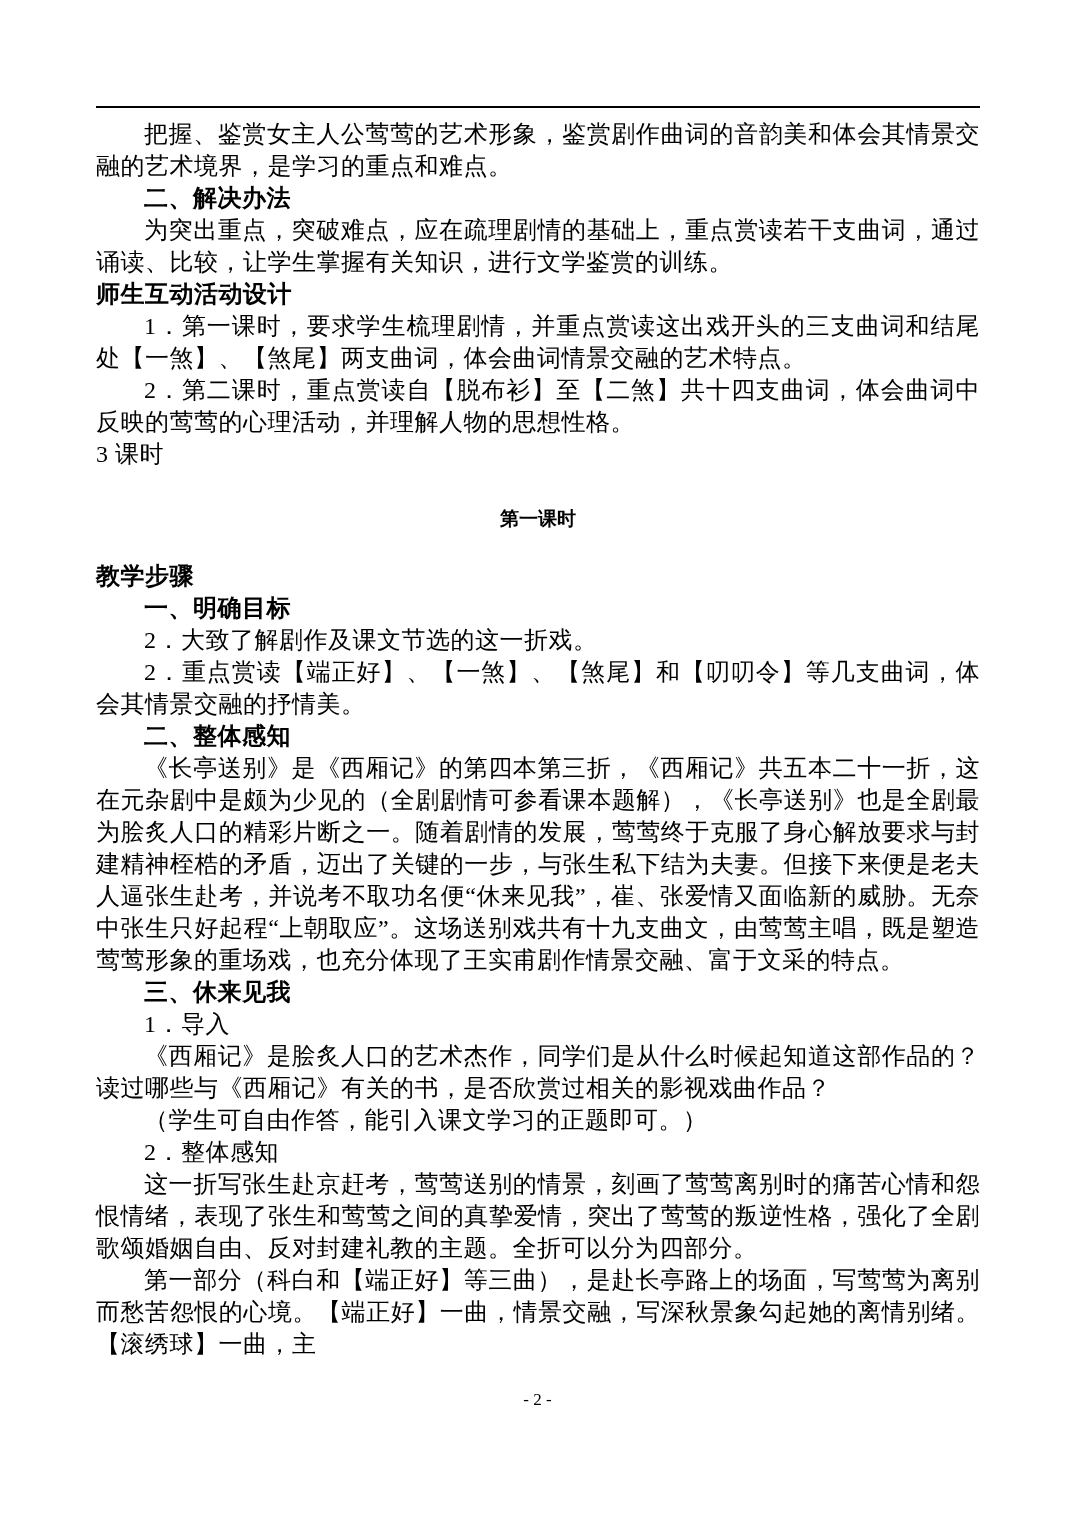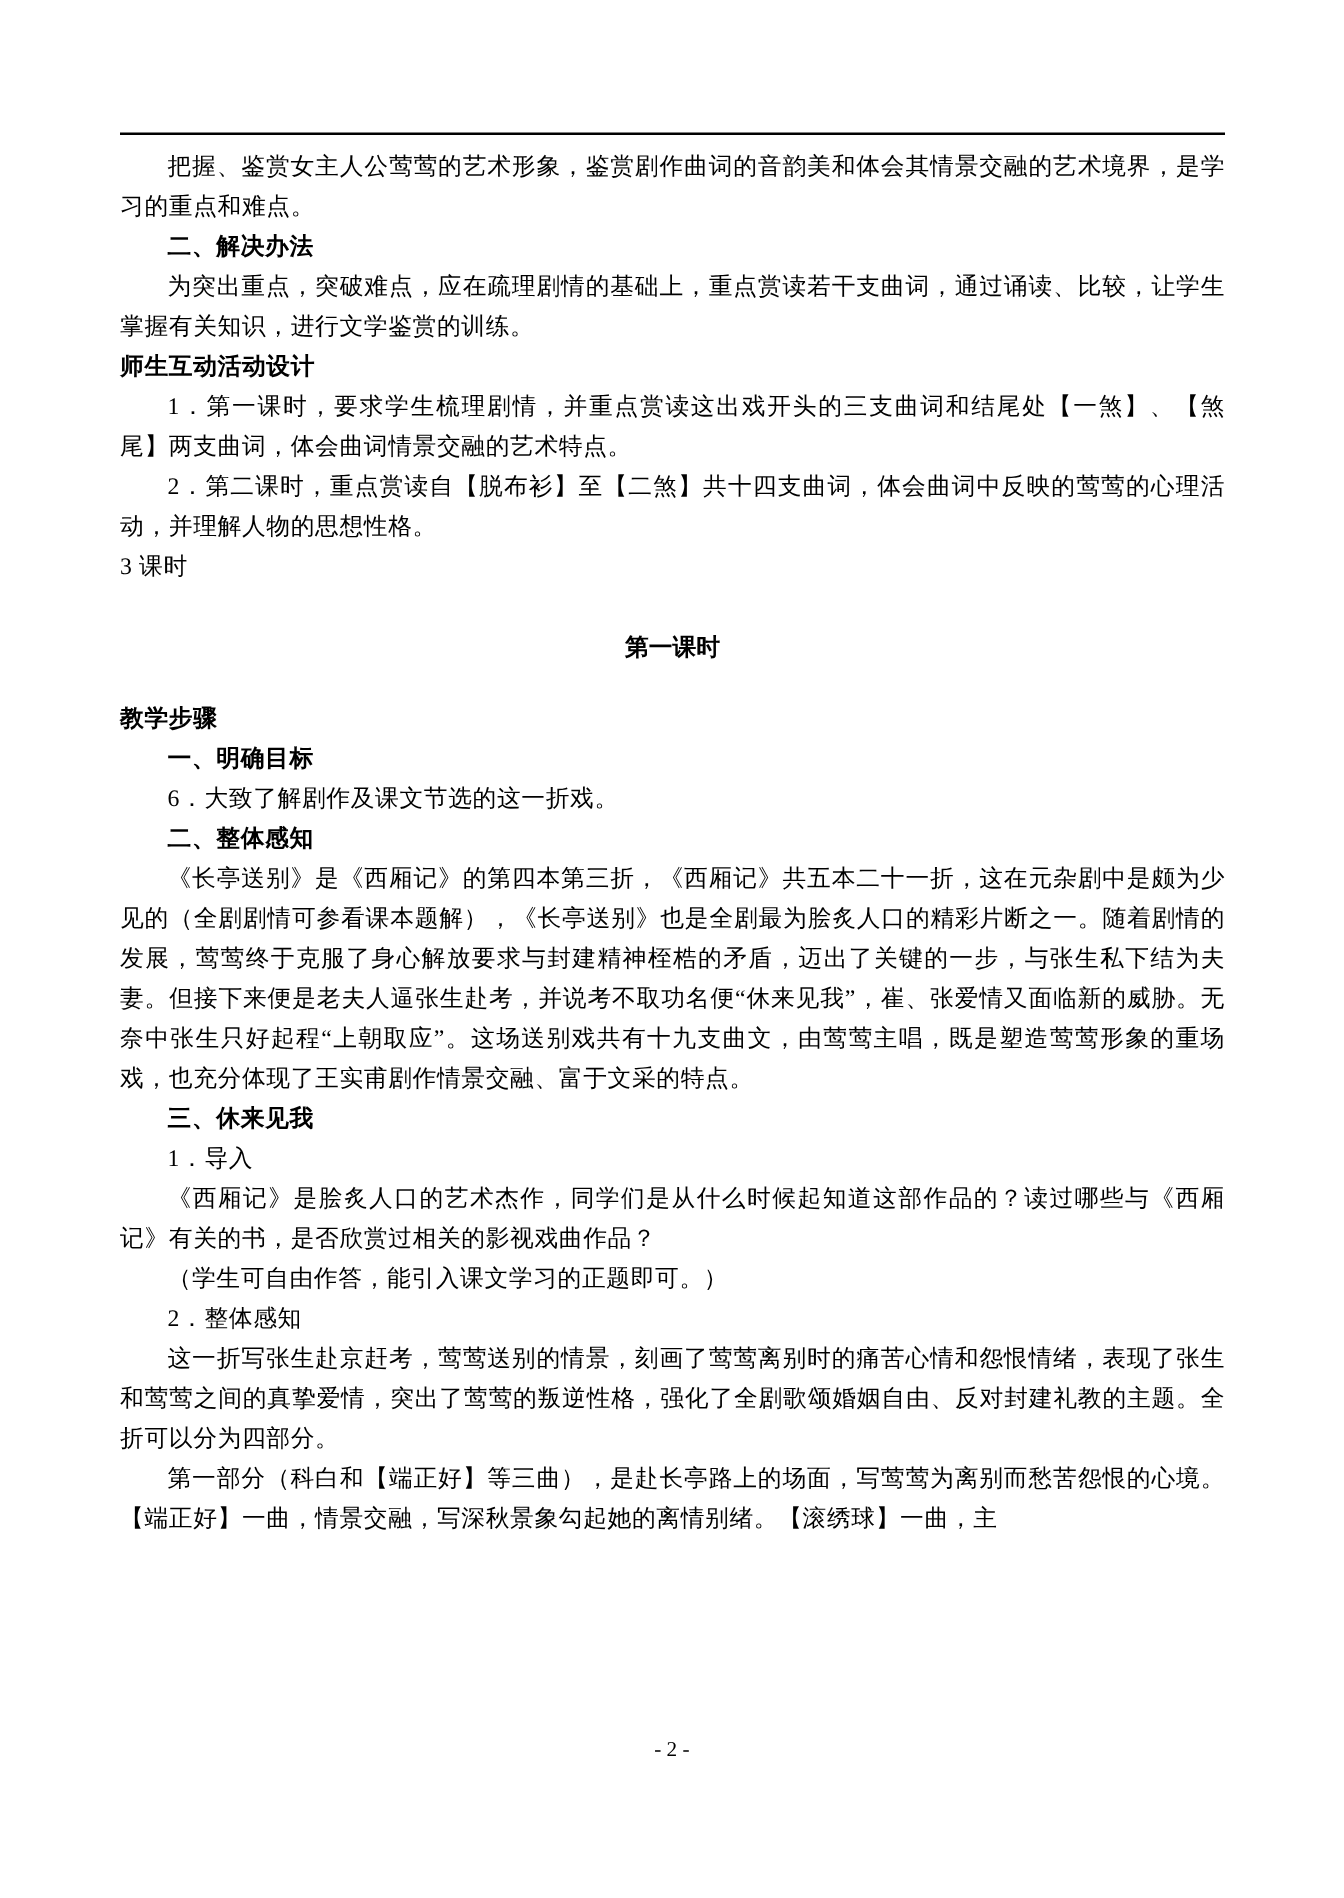--- a/index.html
+++ b/index.html
@@ -18,21 +18,21 @@
     left: 96px;
     right: 95px;
     top: 106px;
   }
   .header-rule {
     height: 2px;
     background: #000000;
     margin-bottom: 10px;
   }
   .para {
-    font-size: 19px;
+    font-size: 24px;
     line-height: 32px;
     text-align: justify;
     letter-spacing: 0.5px;
   }
   .indent { text-indent: 2em; }
   .heading {
     font-family: "Liberation Sans", "DejaVu Sans", sans-serif;
     font-weight: bold;
     text-align: left;
   }
@@ -66,21 +66,22 @@
     <p class="para indent">为突出重点，突破难点，应在疏理剧情的基础上，重点赏读若干支曲词，通过诵读、比较，让学生掌握有关知识，进行文学鉴赏的训练。</p>
     <p class="para heading">师生互动活动设计</p>
     <p class="para indent">1．第一课时，要求学生梳理剧情，并重点赏读这出戏开头的三支曲词和结尾处【一煞】、【煞尾】两支曲词，体会曲词情景交融的艺术特点。</p>
     <p class="para indent">2．第二课时，重点赏读自【脱布衫】至【二煞】共十四支曲词，体会曲词中反映的莺莺的心理活动，并理解人物的思想性格。</p>
     <p class="para">3 课时</p>
 
     <h1 class="lesson-title">第一课时</h1>
 
     <p class="para heading">教学步骤</p>
     <p class="para indent heading">一、明确目标</p>
-    <p class="para indent">6．大致了解剧作及课文节选的这一折戏。</p>
+    <p class="para indent">2．大致了解剧作及课文节选的这一折戏。</p>
+    <p class="para indent">2．重点赏读【端正好】、【一煞】、【煞尾】和【叨叨令】等几支曲词，体会其情景交融的抒情美。</p>
     <p class="para indent heading">二、整体感知</p>
     <p class="para indent">《长亭送别》是《西厢记》的第四本第三折，《西厢记》共五本二十一折，这在元杂剧中是颇为少见的（全剧剧情可参看课本题解），《长亭送别》也是全剧最为脍炙人口的精彩片断之一。随着剧情的发展，莺莺终于克服了身心解放要求与封建精神桎梏的矛盾，迈出了关键的一步，与张生私下结为夫妻。但接下来便是老夫人逼张生赴考，并说考不取功名便“休来见我”，崔、张爱情又面临新的威胁。无奈中张生只好起程“上朝取应”。这场送别戏共有十九支曲文，由莺莺主唱，既是塑造莺莺形象的重场戏，也充分体现了王实甫剧作情景交融、富于文采的特点。</p>
     <p class="para indent heading">三、休来见我</p>
     <p class="para indent">1．导入</p>
     <p class="para indent">《西厢记》是脍炙人口的艺术杰作，同学们是从什么时候起知道这部作品的？读过哪些与《西厢记》有关的书，是否欣赏过相关的影视戏曲作品？</p>
     <p class="para indent">（学生可自由作答，能引入课文学习的正题即可。）</p>
     <p class="para indent">2．整体感知</p>
     <p class="para indent">这一折写张生赴京赶考，莺莺送别的情景，刻画了莺莺离别时的痛苦心情和怨恨情绪，表现了张生和莺莺之间的真挚爱情，突出了莺莺的叛逆性格，强化了全剧歌颂婚姻自由、反对封建礼教的主题。全折可以分为四部分。</p>
     <p class="para indent">第一部分（科白和【端正好】等三曲），是赴长亭路上的场面，写莺莺为离别而愁苦怨恨的心境。【端正好】一曲，情景交融，写深秋景象勾起她的离情别绪。【滚绣球】一曲，主</p>
   </div>

